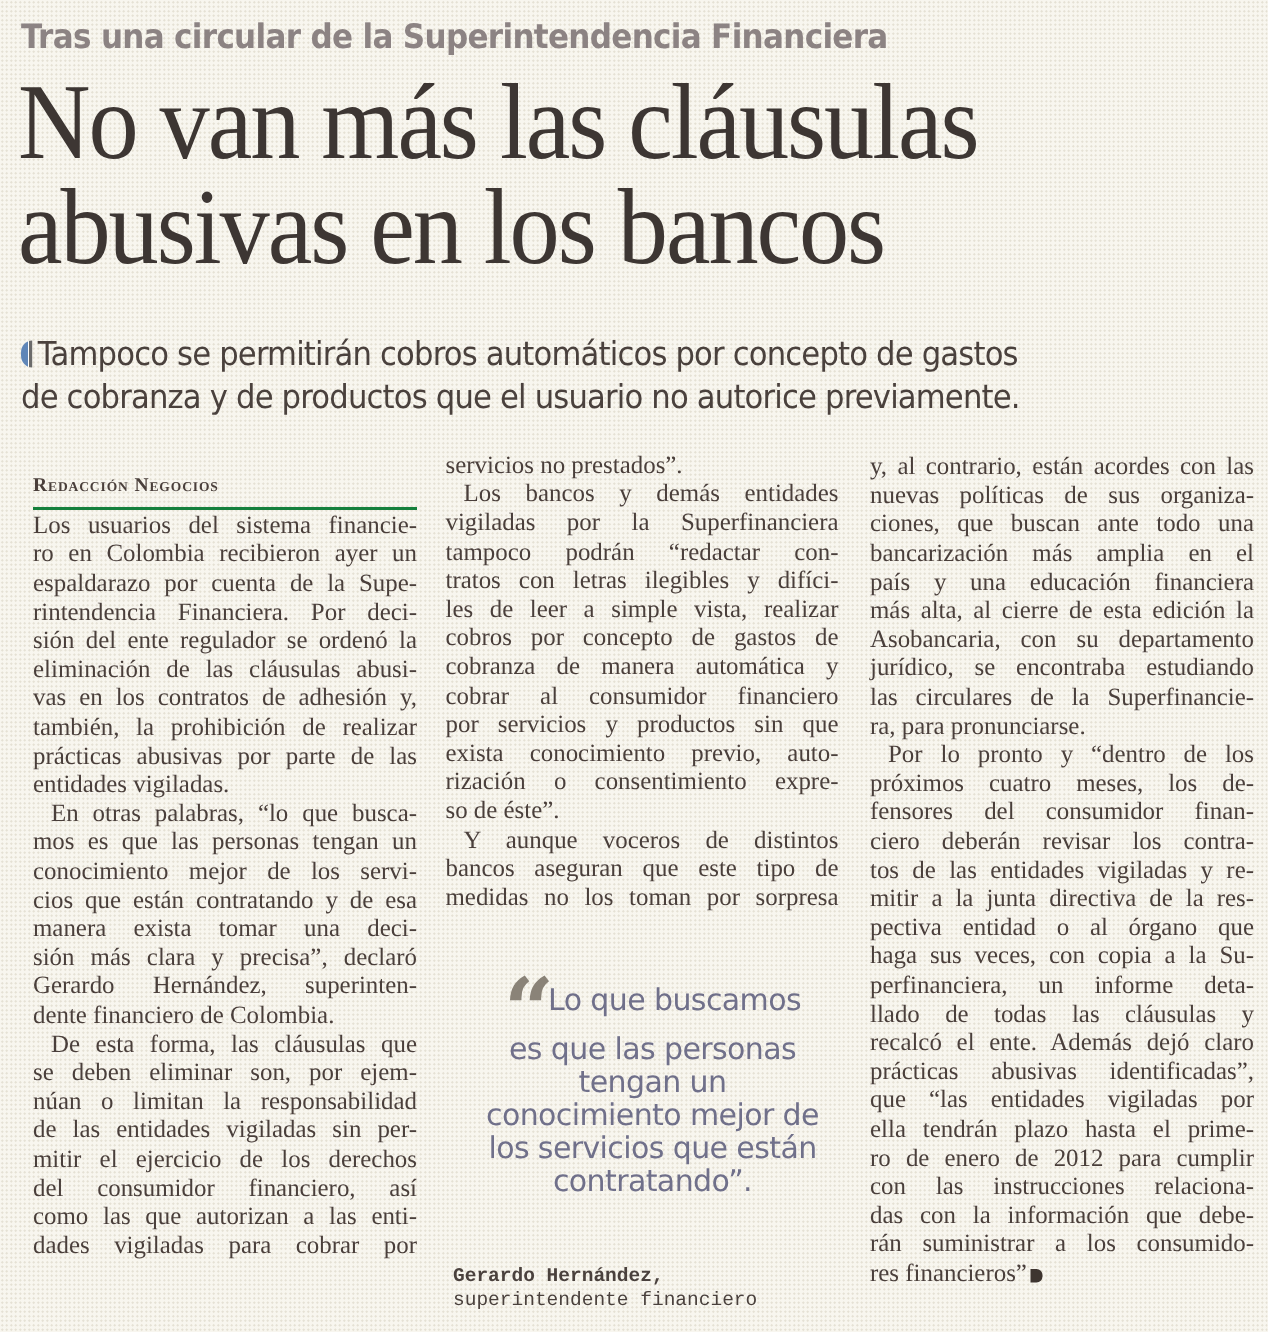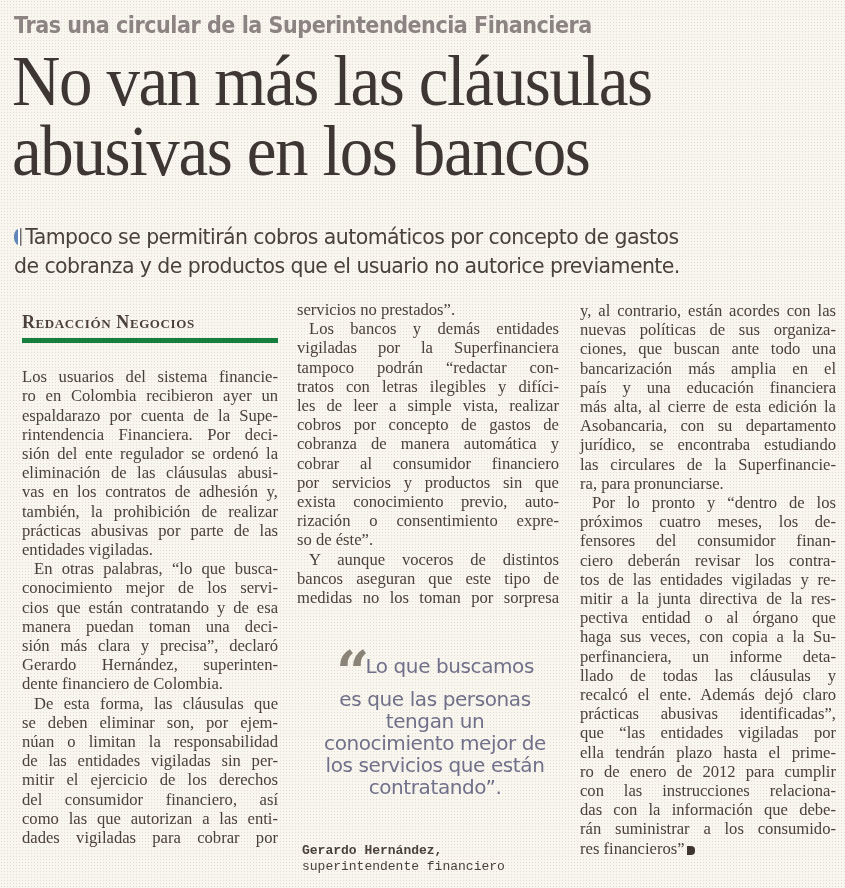--- a/index.html
+++ b/index.html
@@ -43,23 +43,23 @@
     font-family: "Liberation Serif", "DejaVu Serif", serif;
     font-size: 16.6px; line-height: 19.2px; color: #4a3f3b;
   }
   .col1 { left: 22px; width: 256px; }
   .col2 { left: 297px; width: 262px; top: 300px; }
   .col3 { left: 580px; width: 256px; top: 301px; }
   .col .ln { display: block; text-align: justify; text-align-last: justify; white-space: nowrap; overflow: visible; }
   .col .ln.last { text-align-last: left; }
   .col .ln.ind { padding-left: 12px; }
   .byline {
-    font-family: "Liberation Serif", serif; font-weight: bold; font-size: 18px;
+    font-family: "Liberation Serif", serif; font-weight: bold; font-size: 13px;
     letter-spacing: 0.6px; font-variant: small-caps; color: #4a3f3b;
-    padding: 10px 0 6px 0; border-bottom: 5px solid #15803d; margin-bottom: 24px;
+    padding: 10px 0 6px 0; border-bottom: 2px solid #15803d; margin-bottom: 0;
   }
   .pullquote {
     position: absolute; left: 300px; top: 655px; width: 270px;
     font-family: "DejaVu Sans", sans-serif; font-size: 20px; line-height: 22px;
     color: #70708a; letter-spacing: -0.4px; text-align: center;
   }
   .pullquote .ln { display: block; white-space: nowrap; }
   .quote-mark {
     display: inline-block; font-family: "DejaVu Serif", serif; font-weight: bold;
     font-size: 58px; line-height: 30px; color: #8a8378; vertical-align: -20px;
@@ -97,23 +97,24 @@
     <span class="ln">ro en Colombia recibieron ayer un</span>
     <span class="ln">espaldarazo por cuenta de la Supe-</span>
     <span class="ln">rintendencia Financiera. Por deci-</span>
     <span class="ln">sión del ente regulador se ordenó la</span>
     <span class="ln">eliminación de las cláusulas abusi-</span>
     <span class="ln">vas en los contratos de adhesión y,</span>
     <span class="ln">también, la prohibición de realizar</span>
     <span class="ln">prácticas abusivas por parte de las</span>
     <span class="ln last">entidades vigiladas.</span>
     <span class="ln ind">En otras palabras, “lo que busca-</span>
+    <span class="ln">mos es que las personas tengan un</span>
     <span class="ln">conocimiento mejor de los servi-</span>
     <span class="ln">cios que están contratando y de esa</span>
-    <span class="ln">manera puedan toman una deci-</span>
+    <span class="ln">manera exista tomar una deci-</span>
     <span class="ln">sión más clara y precisa”, declaró</span>
     <span class="ln">Gerardo Hernández, superinten-</span>
     <span class="ln last">dente financiero de Colombia.</span>
     <span class="ln ind">De esta forma, las cláusulas que</span>
     <span class="ln">se deben eliminar son, por ejem-</span>
     <span class="ln">núan o limitan la responsabilidad</span>
     <span class="ln">de las entidades vigiladas sin per-</span>
     <span class="ln">mitir el ejercicio de los derechos</span>
     <span class="ln">del consumidor financiero, así</span>
     <span class="ln">como las que autorizan a las enti-</span>

